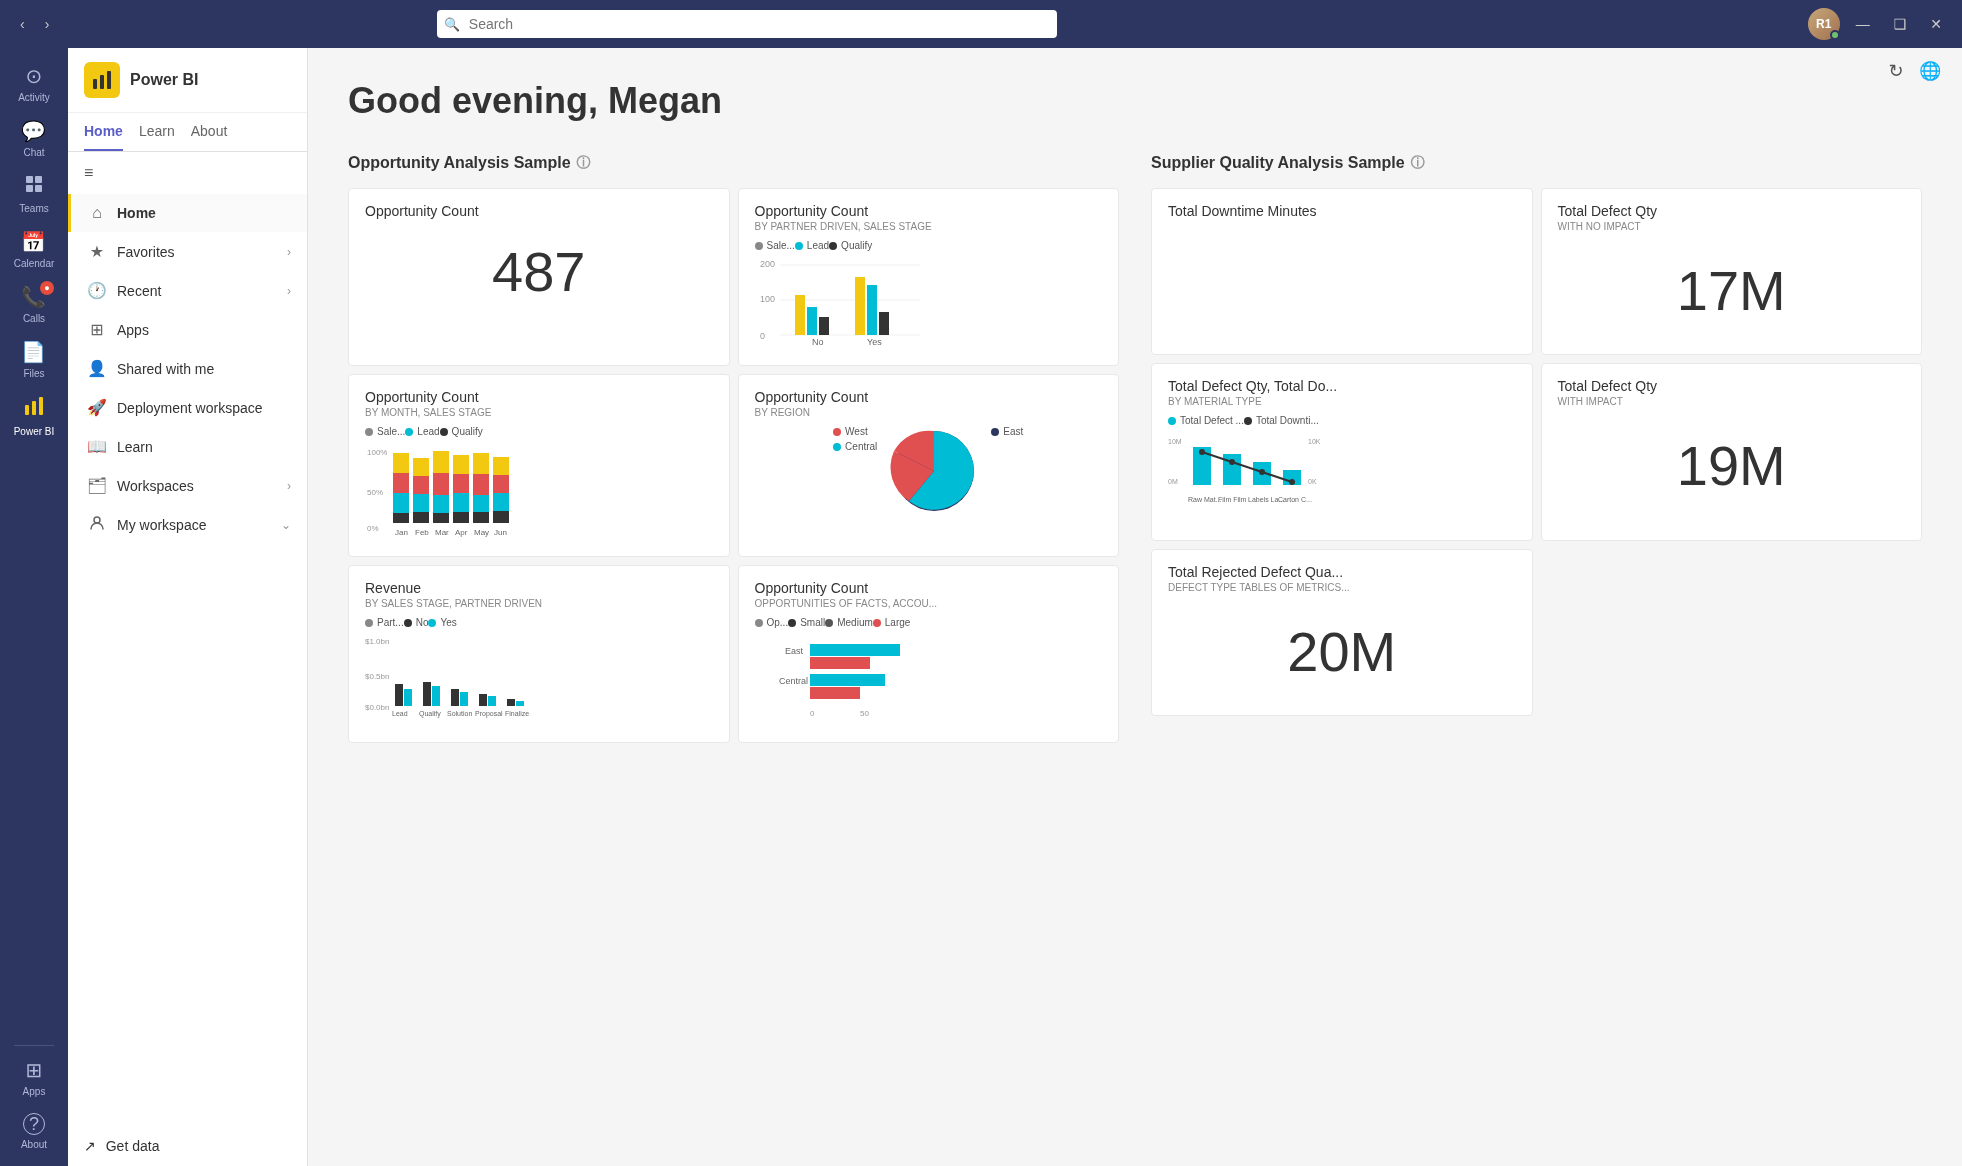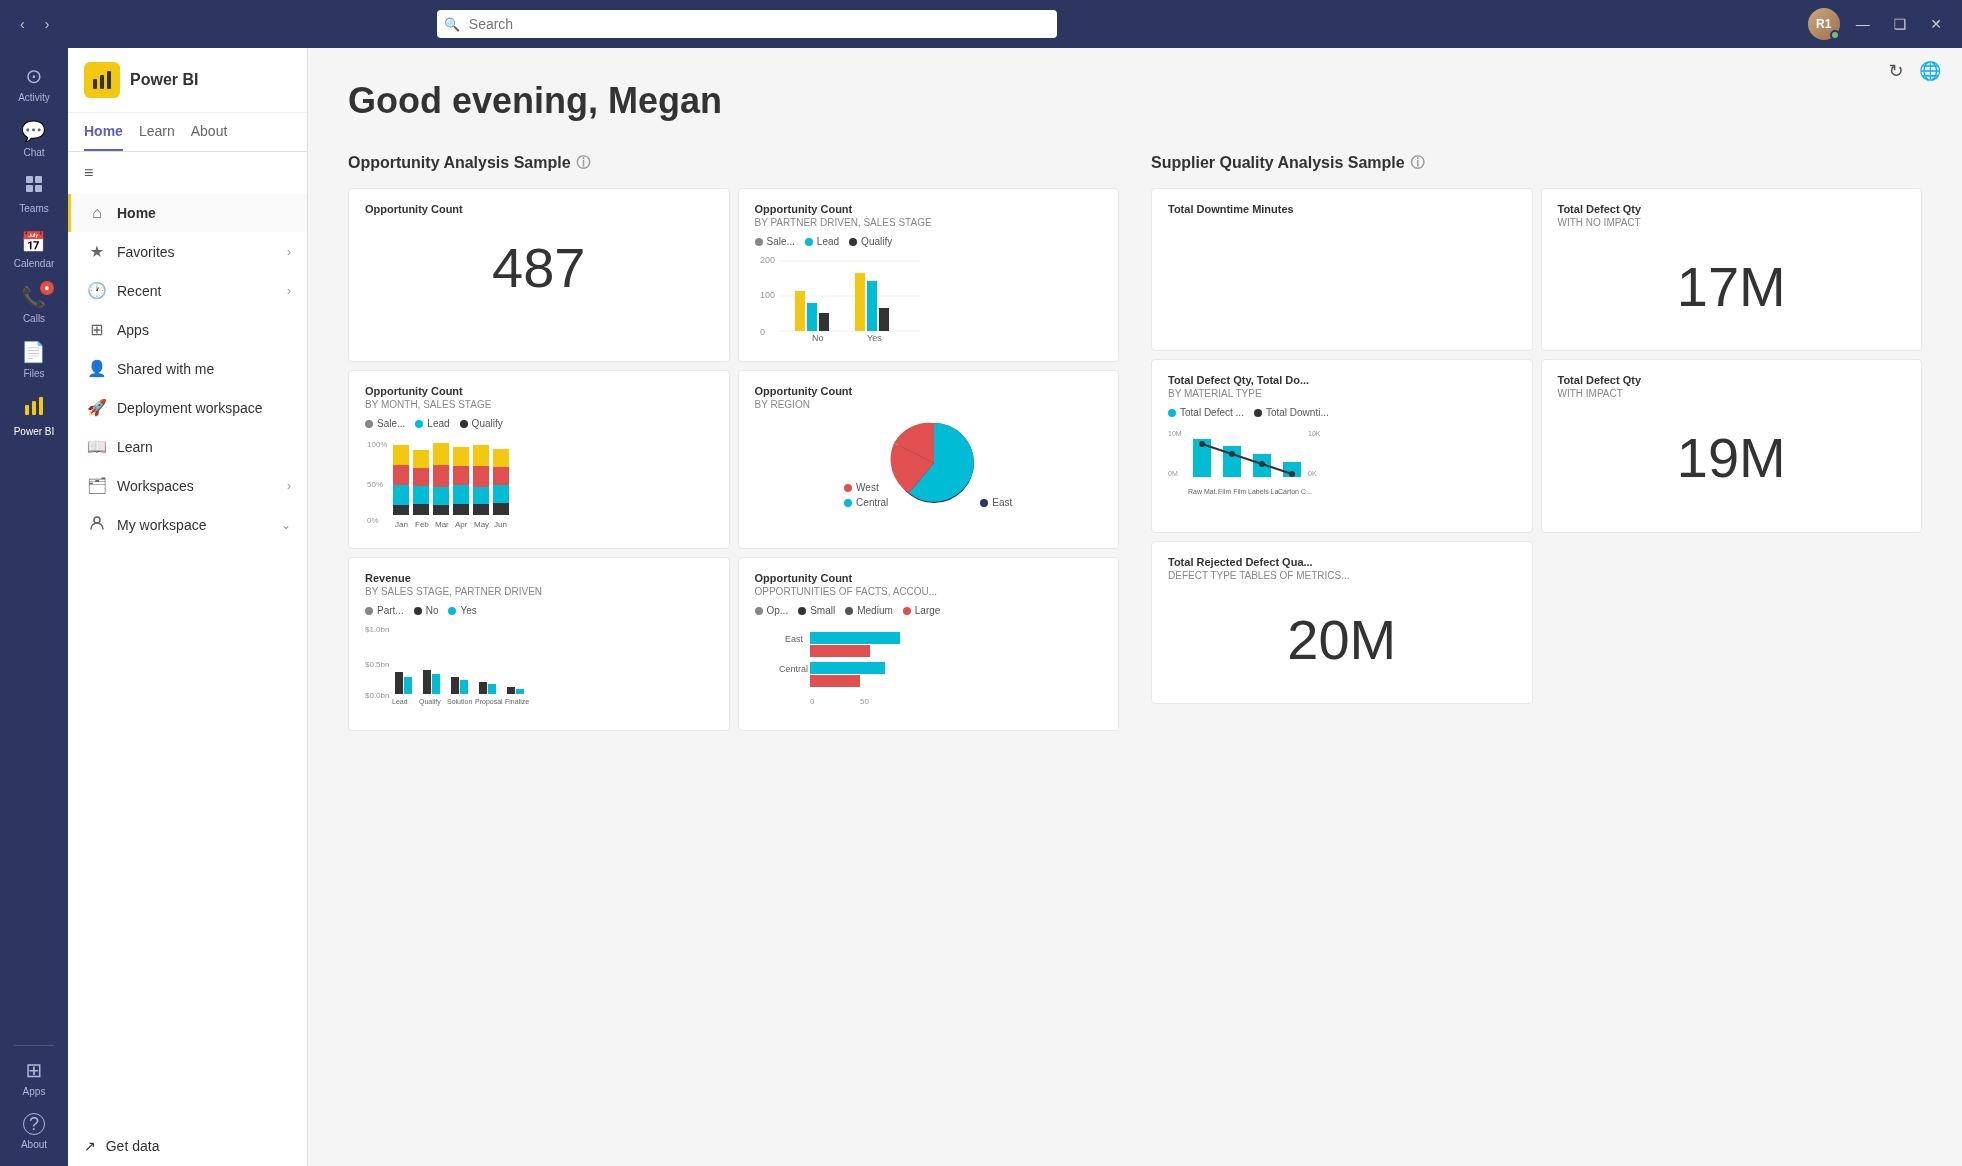--- a/index.html
+++ b/index.html
@@ -215,34 +215,33 @@
       gap: 8px;
     }
     .tile {
       background: #fff;
       border: 1px solid #e8e8e8;
       border-radius: 4px;
       padding: 14px 16px;
       min-height: 160px;
       overflow: hidden;
     }
-    .tile-title { font-size: 11px; font-weight: 700; color: #333; margin-bottom: 2px; }
+    .tile-title { font-size: 14px; font-weight: 400; color: #333; margin-bottom: 2px; }
     .tile-subtitle { font-size: 10px; color: #888; margin-bottom: 8px; text-transform: uppercase; }
     .tile-big-number {
       font-size: 56px;
       font-weight: 200;
       color: #333;
       display: flex;
       align-items: center;
       justify-content: center;
       height: 100px;
     }
     .tile-legend {
       display: flex;
-      gap: 10px;
       flex-wrap: wrap;
       margin-bottom: 6px;
     }
     .legend-item {
       display: flex;
       align-items: center;
       gap: 4px;
       font-size: 10px;
       color: #555;
     }
@@ -534,21 +533,21 @@
                 <text x="90" y="92" font-size="8" fill="#666">Apr</text>
                 <text x="109" y="92" font-size="8" fill="#666">May</text>
                 <text x="129" y="92" font-size="8" fill="#666">Jun</text>
               </svg>
             </div>
           </div>
 
           <div class="tile">
             <div class="tile-title">Opportunity Count</div>
             <div class="tile-subtitle">BY REGION</div>
-            <div class="tile-chart" style="display:flex; align-items:flex-end; justify-content:center; gap:1px; margin-top:8px;">
+            <div class="tile-chart" style="display:flex; align-items:flex-start; justify-content:center; gap:12px; margin-top:8px;">
               <div style="display:flex; flex-direction:column; gap:4px; font-size:10px;">
                 <div style="display:flex;align-items:center;gap:4px;color:#555;"><span style="display:inline-block;width:8px;height:8px;border-radius:50%;background:#e05050;"></span>West</div>
                 <div style="display:flex;align-items:center;gap:4px;color:#555;"><span style="display:inline-block;width:8px;height:8px;border-radius:50%;background:#00bcd4;"></span>Central</div>
               </div>
               <svg width="90" height="90" viewBox="0 0 90 90">
 
                 <circle cx="45" cy="45" r="40" fill="#2d3561"></circle>
 
                 <path d="M45,45 L45,5 A40,40 0 0,1 85,45 Z" fill="#00bcd4"></path>
                 <path d="M45,45 L85,45 A40,40 0 0,1 20,75 Z" fill="#00bcd4"></path>

